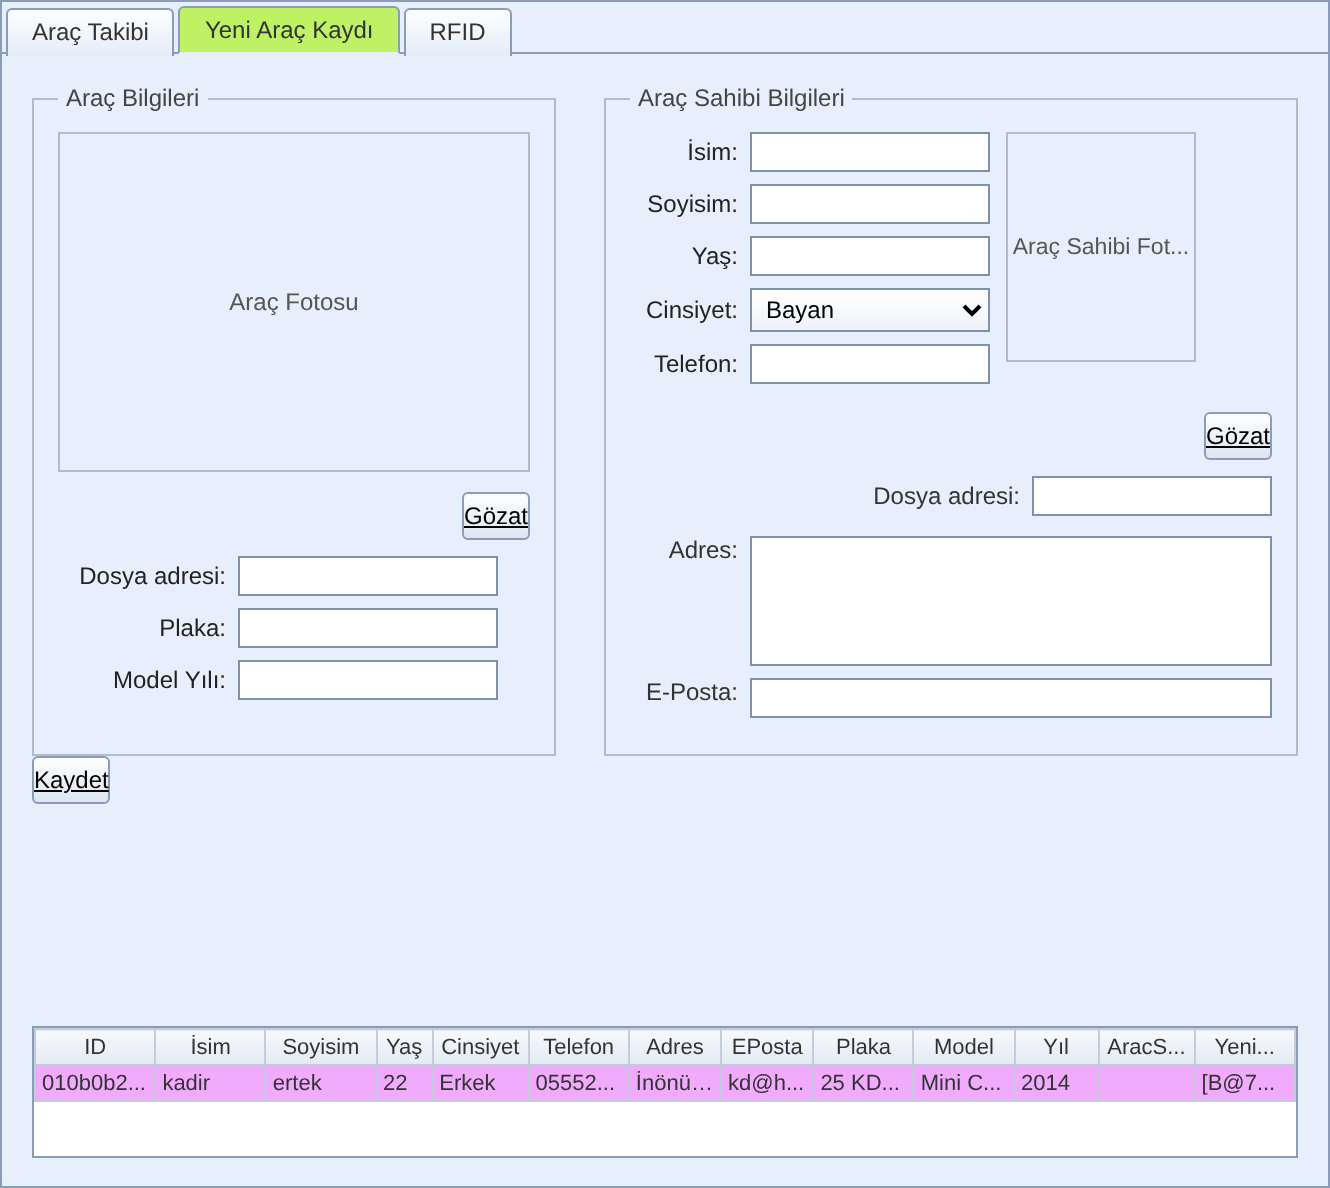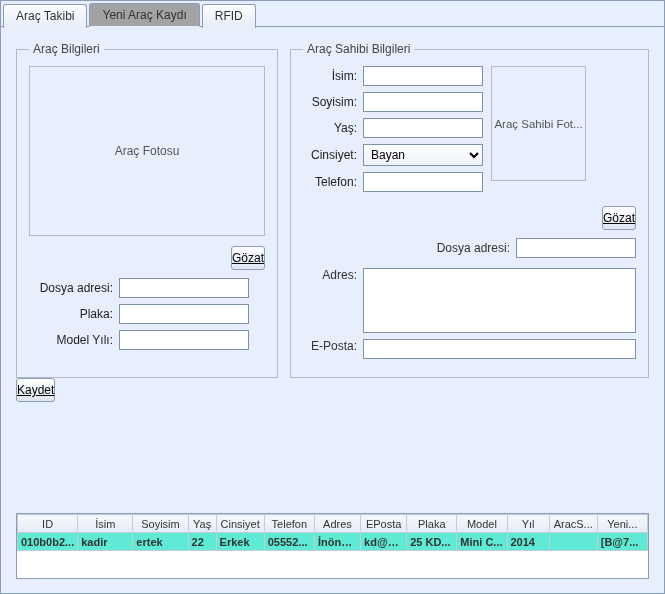--- a/index.html
+++ b/index.html
@@ -31,35 +31,35 @@
   border-bottom: none;
   background: linear-gradient(#fdfdfe, #e5edf8);
   border-top-left-radius: 3px;
   border-top-right-radius: 3px;
   margin-right: 2px;
   cursor: pointer;
   position: relative;
   top: 1px;
 }
 .tab.active {
-  background: #a3a3a3;
+  background: #bef264;
   border-bottom: 1px solid #e7effd;
   font-weight: 500;
   top: 0;
 }
 .tab-panel {
   border-top: 1px solid #8a9cb7;
   padding: 15px;
   height: calc(100% - 24px);
   display: flex;
   flex-direction: column;
 }
 .top-row {
   display: flex;
-  gap: 12px;
+  gap: 24px;
 }
 fieldset {
   border: 1px solid #b0bccd;
   border-radius: 0;
   padding: 10px 12px 12px 12px;
 }
 legend {
   padding: 0 4px;
   color: #444;
   font-size: 12px;
@@ -160,21 +160,21 @@
   overflow: hidden;
   text-overflow: ellipsis;
   height: 18px;
 }
 .grid th {
   background: linear-gradient(#f7f9fc, #e3eaf4);
   font-weight: normal;
   color: #333;
   text-align: center;
 }
-.grid tr.sel td { background: #5eead4; font-weight: bold; }
+.grid tr.sel td { background: #f0abfc; }
 .grid td:first-child { background: #dbe4f2; }
 .col-id{width:60px}.col-isim{width:55px}.col-soy{width:55px}.col-yas{width:28px}
 .col-cin{width:48px}.col-tel{width:50px}.col-adr{width:46px}.col-ep{width:46px}
 .col-plk{width:50px}.col-mdl{width:50px}.col-yil{width:42px}.col-as{width:48px}.col-af{width:50px}
 </style>
 </head>
 <body>
 
 <div class="tab-container">
   <div class="tab-bar">

